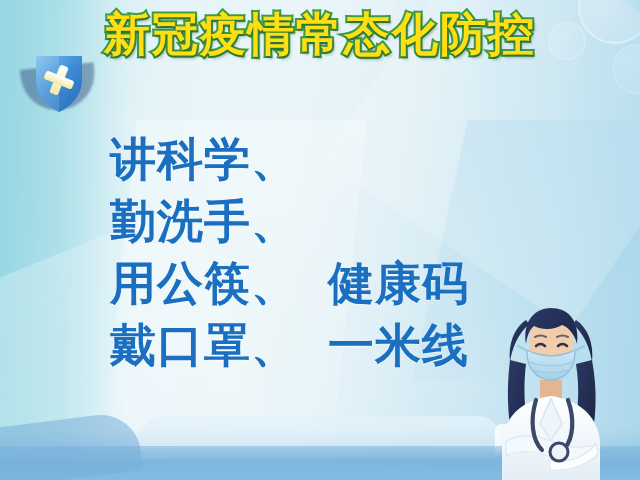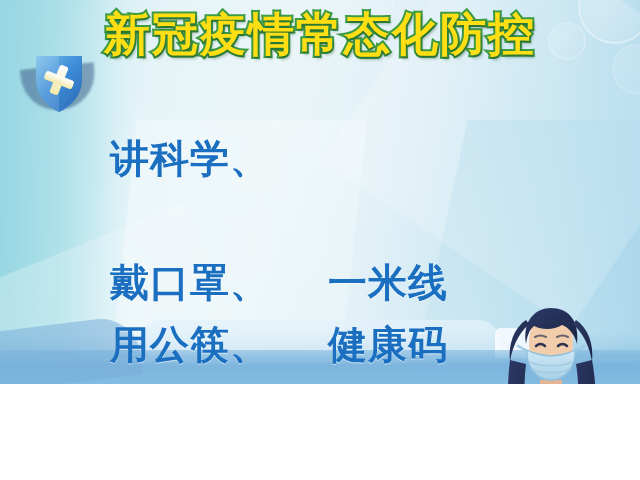--- a/index.html
+++ b/index.html
@@ -3,21 +3,21 @@
 <meta charset="utf-8">
 <style>
   html, body {
     margin: 0;
     padding: 0;
     background: #ffffff;
   }
   #poster {
     position: relative;
     width: 640px;
-    height: 384px;
+    height: 480px;
     overflow: hidden;
     font-family: "DejaVu Sans", "Liberation Sans", sans-serif;
     background: linear-gradient(100deg,
         #9fd9e2 0%,
         #b3e2e8 6%,
         #d3eef3 13%,
         #e6f4f8 24%,
         #eaf5f8 42%,
         #e2f1f7 58%,
         #d0e9f3 72%,
@@ -159,21 +159,21 @@
     position: absolute;
     left: 110px; top: 128px;
     width: 420px;
   }
   .slogan-line {
     display: flex;
     align-items: baseline;
     height: 62px;
     color: #1a6fc0;
     font-family: "DejaVu Sans", "Liberation Sans", sans-serif;
-    font-size: 39px;
+    font-size: 46px;
     font-weight: bold;
     letter-spacing: 1px;
     line-height: 62px;
     text-shadow: 0 1px 0 rgba(255,255,255,0.55);
     white-space: nowrap;
   }
   .slogan-left  { width: 218px; display: inline-block; }
   .slogan-right { display: inline-block; }
 
   
@@ -233,30 +233,31 @@
     <div class="headline">新冠疫情常态化防控</div>
   </div>
 
   <div class="slogans">
 
     <div class="slogan-line">
       <span class="slogan-left">讲科学、</span>
     </div>
 
     <div class="slogan-line">
+      <span class="slogan-left">勤洗手、</span>
+    </div>
+
+    <div class="slogan-line">
+      <span class="slogan-left">用公筷、</span>
+      <span class="slogan-right">健康码</span>
     </div>
 
     <div class="slogan-line">
       <span class="slogan-left">戴口罩、</span>
       <span class="slogan-right">一米线</span>
-    </div>
-
-    <div class="slogan-line">
-      <span class="slogan-left">用公筷、</span>
-      <span class="slogan-right">健康码</span>
     </div>
 
   </div>
 
   <div class="nurse">
     <svg width="150" height="172" viewBox="0 0 150 172">
       <defs>
         <linearGradient id="coatG" x1="0" y1="0" x2="0" y2="1">
           <stop offset="0%" stop-color="#ffffff"></stop>
           <stop offset="100%" stop-color="#e4eef6"></stop>

